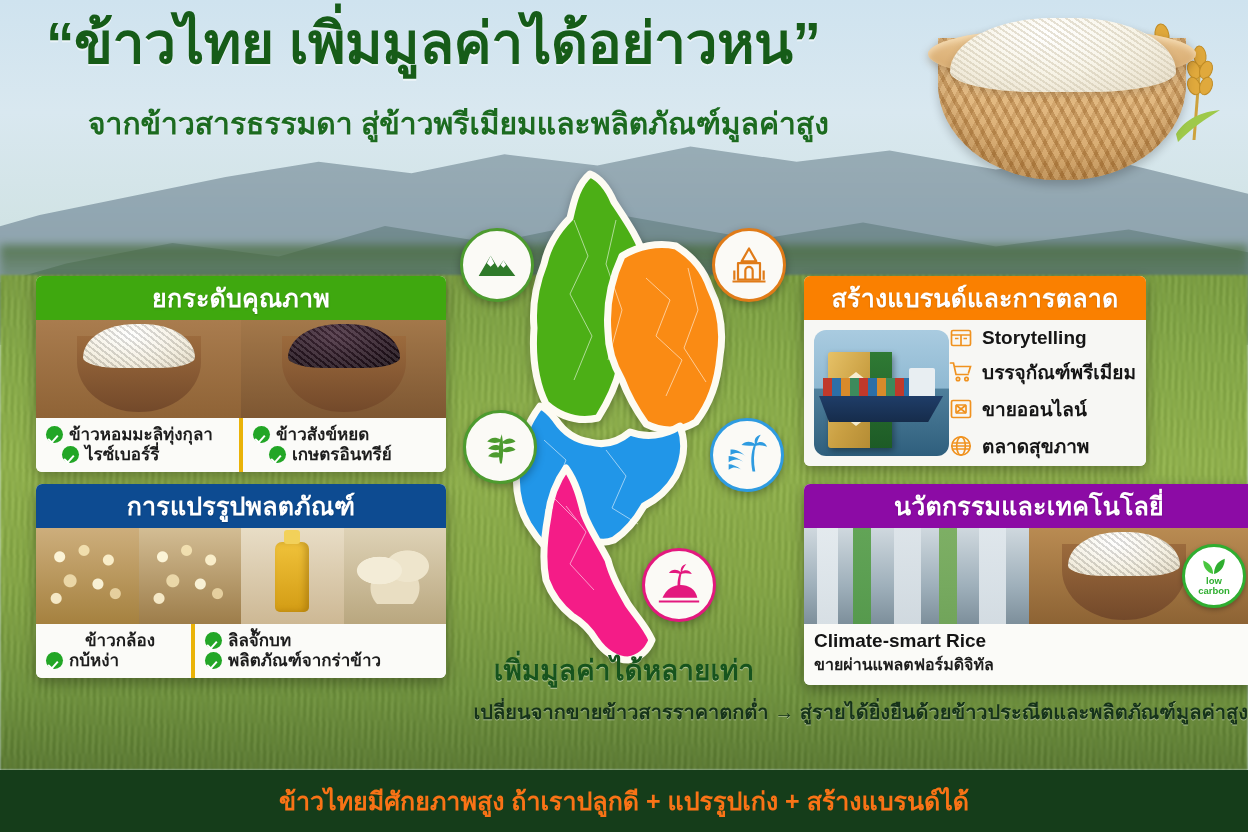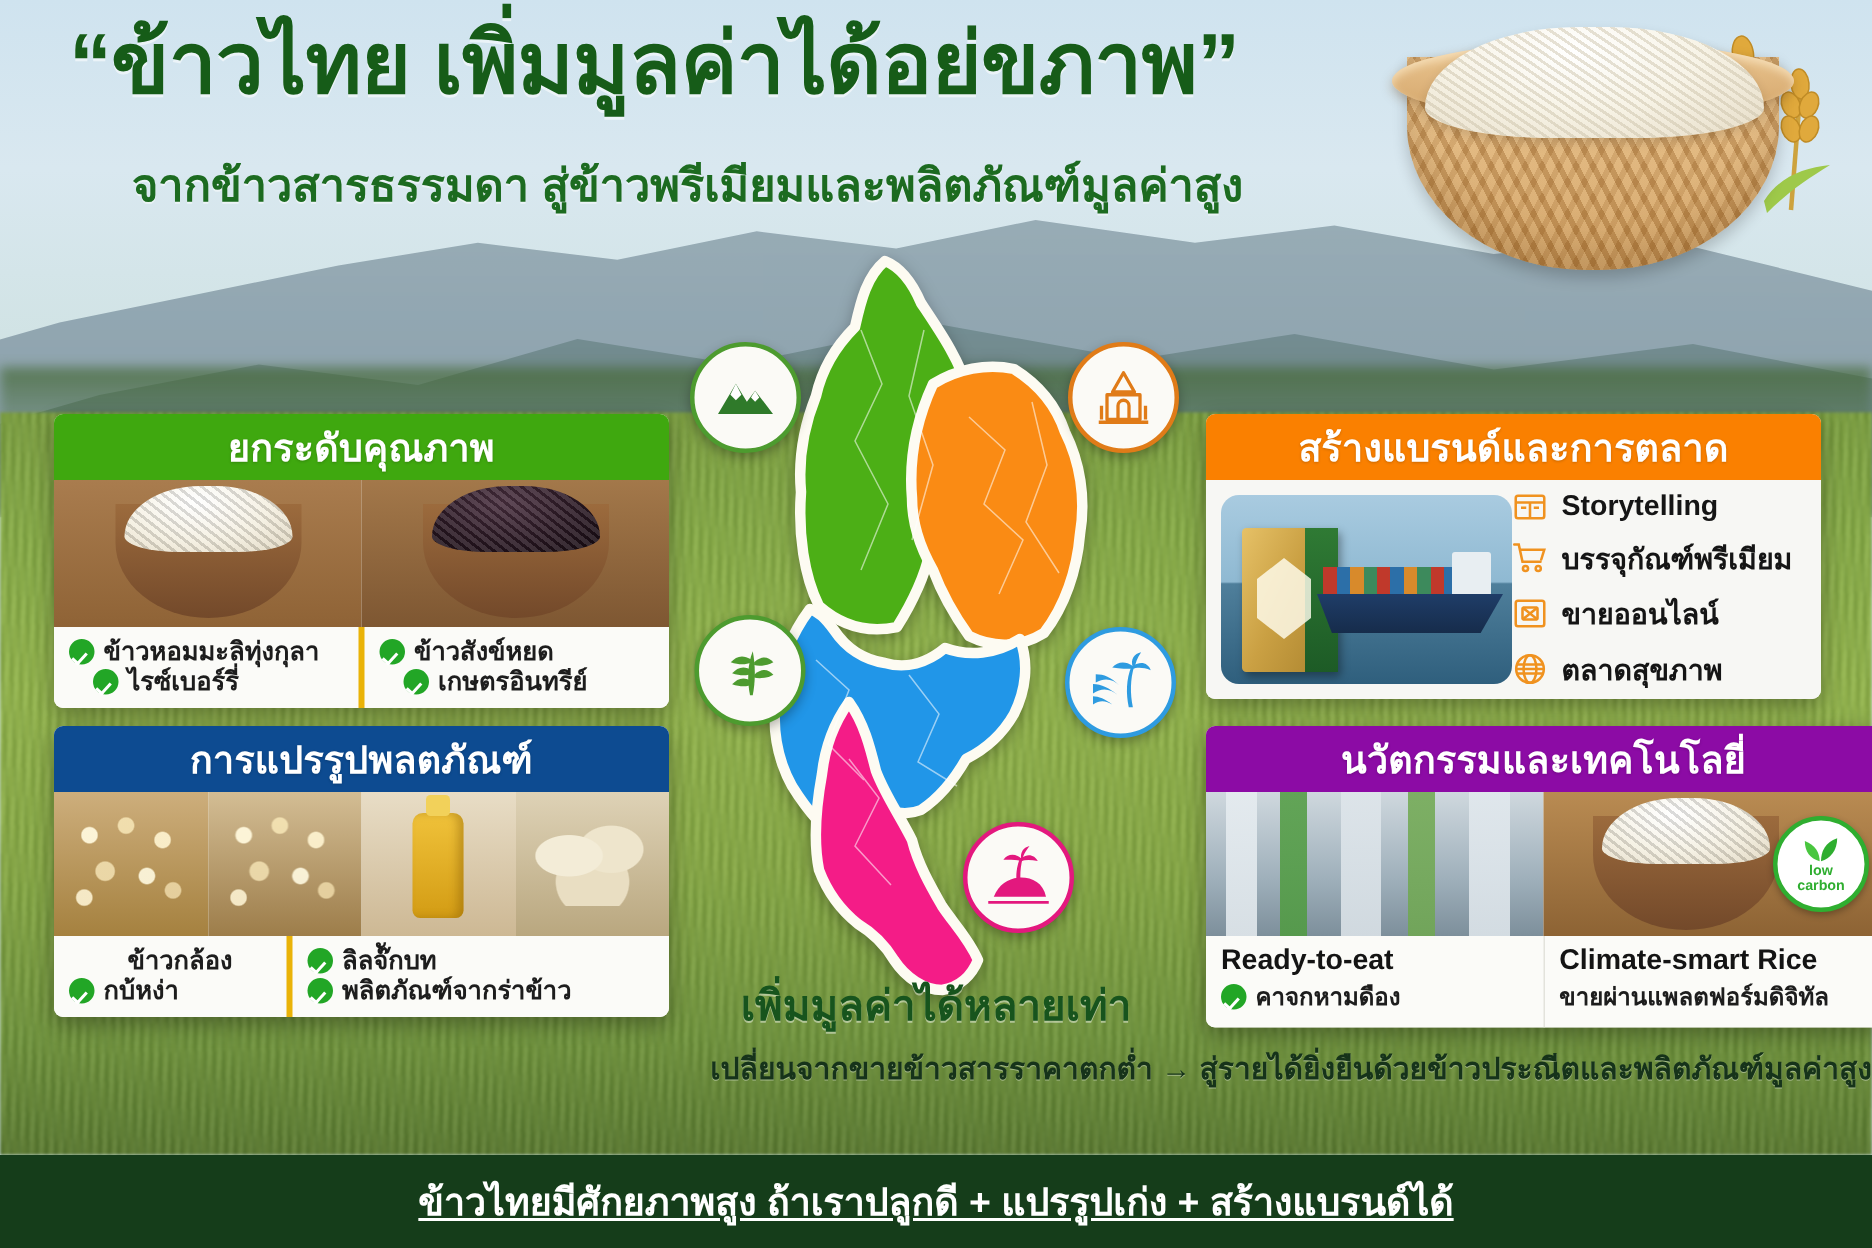--- a/index.html
+++ b/index.html
@@ -199,21 +199,21 @@
   .crackers {
     position: absolute; left: 50%; top: 22px; transform: translateX(-50%);
     width: 78px; height: 54px;
     background:
       radial-gradient(ellipse at 30% 38%, #f3ecd7 0 22px, transparent 23px),
       radial-gradient(ellipse at 66% 30%, #eee5cc 0 21px, transparent 22px),
       radial-gradient(ellipse at 50% 70%, #e9dec2 0 24px, transparent 25px);
   }
 
   
-  #card-brand { left: 804px; top: 276px; width: 410px; }
+  #card-brand { left: 804px; top: 276px; width: 342px; }
   #card-brand .card-head { background: #fa8000; }
   .brand-body { display: flex; padding: 10px; gap: 0; height: 146px; background: #f7f7f4; }
   .brand-photo {
     width: 194px; border-radius: 12px; overflow: hidden; position: relative;
     background: linear-gradient(180deg, #a9cbe0 0%, #8fb9d2 46%, #4f7f9b 47%, #2f5f7d 100%);
   }
   .pkg-box {
     position: absolute; left: 14px; top: 22px; width: 64px; height: 96px;
     background: linear-gradient(115deg, #e6c167 0%, #caa043 45%, #a8812c 100%);
     border-radius: 3px; box-shadow: 2px 3px 6px rgba(0,0,0,.35);
@@ -281,35 +281,35 @@
     padding-top: 10px; text-shadow: 0 1px 0 rgba(255,255,255,.45);
   }
   .b-sub {
     text-align: right; font-size: 20px; font-weight: bold; color: #16331a;
     padding-top: 4px; text-shadow: 0 1px 0 rgba(255,255,255,.4);
   }
   .footer-bar {
     position: absolute; left: 0; right: 0; bottom: 0; height: 62px; z-index: 8;
     background: #153d1a; display: flex; align-items: center; justify-content: center;
   }
-  .footer-text { color: #ffffff; font-size: 25px; font-weight: bold; white-space: nowrap; text-decoration: underline; }
+  .footer-text { color: #f97316; font-size: 25px; font-weight: bold; white-space: nowrap; }
 </style>
 </head>
 <body>
 
 <div class="bg">
   <div class="bg-sky"></div>
   <div class="bg-mt1"></div>
   <div class="bg-mt2"></div>
   <div class="bg-trees"></div>
   <div class="bg-field"></div>
 </div>
 
 <div class="header">
-  <div class="title">“ข้าวไทย เพิ่มมูลค่าได้อย่ขภาพ”</div>
+  <div class="title">“ข้าวไทย เพิ่มมูลค่าได้อย่าวหน”</div>
   <div class="subtitle">จากข้าวสารธรรมดา สู่ข้าวพรีเมียมและพลิตภัณฑ์มูลค่าสูง</div>
 
   <div class="basket-wrap">
     <svg class="wheat" viewBox="0 0 110 140">
       <g fill="#e0a93c" stroke="#c08c26" stroke-width="1">
         <path d="M40 130 L48 40" stroke="#cda23d" stroke-width="3" fill="none"></path>
         <path d="M78 132 L84 56" stroke="#cda23d" stroke-width="3" fill="none"></path>
         <g>
           <ellipse cx="46" cy="28" rx="7" ry="12" transform="rotate(-8 46 28)"></ellipse>
           <ellipse cx="39" cy="44" rx="7" ry="11" transform="rotate(-22 39 44)"></ellipse>
@@ -579,27 +579,20 @@
     <div class="low-carbon">
       <svg class="lc-leaf" viewBox="0 0 28 20">
         <path d="M14 19 C14 12 17 5 26 2 C26 11 21 17 14 19 Z" fill="#2fae30"></path>
         <path d="M13 19 C13 13 10 7 2 4 C2 12 6 17 13 19 Z" fill="#49c63f"></path>
       </svg>
       <div class="lc-text">low</div>
       <div class="lc-text">carbon</div>
     </div>
     <div class="innov-caps">
       <div class="innov-col">
-        <div class="innov-title">Ready-to-eat</div>
-        <div class="innov-sub">
-          <span class="tick"></span>
-          <span>คาจกหามดือง</span>
-        </div>
-      </div>
-      <div class="innov-col">
         <div class="innov-title">Climate-smart Rice</div>
         <div class="innov-sub">
           <span>ขายผ่านแพลตฟอร์มดิจิทัล</span>
         </div>
       </div>
     </div>
   </div>
 </div>
 
 <div class="bottom-wrap">

